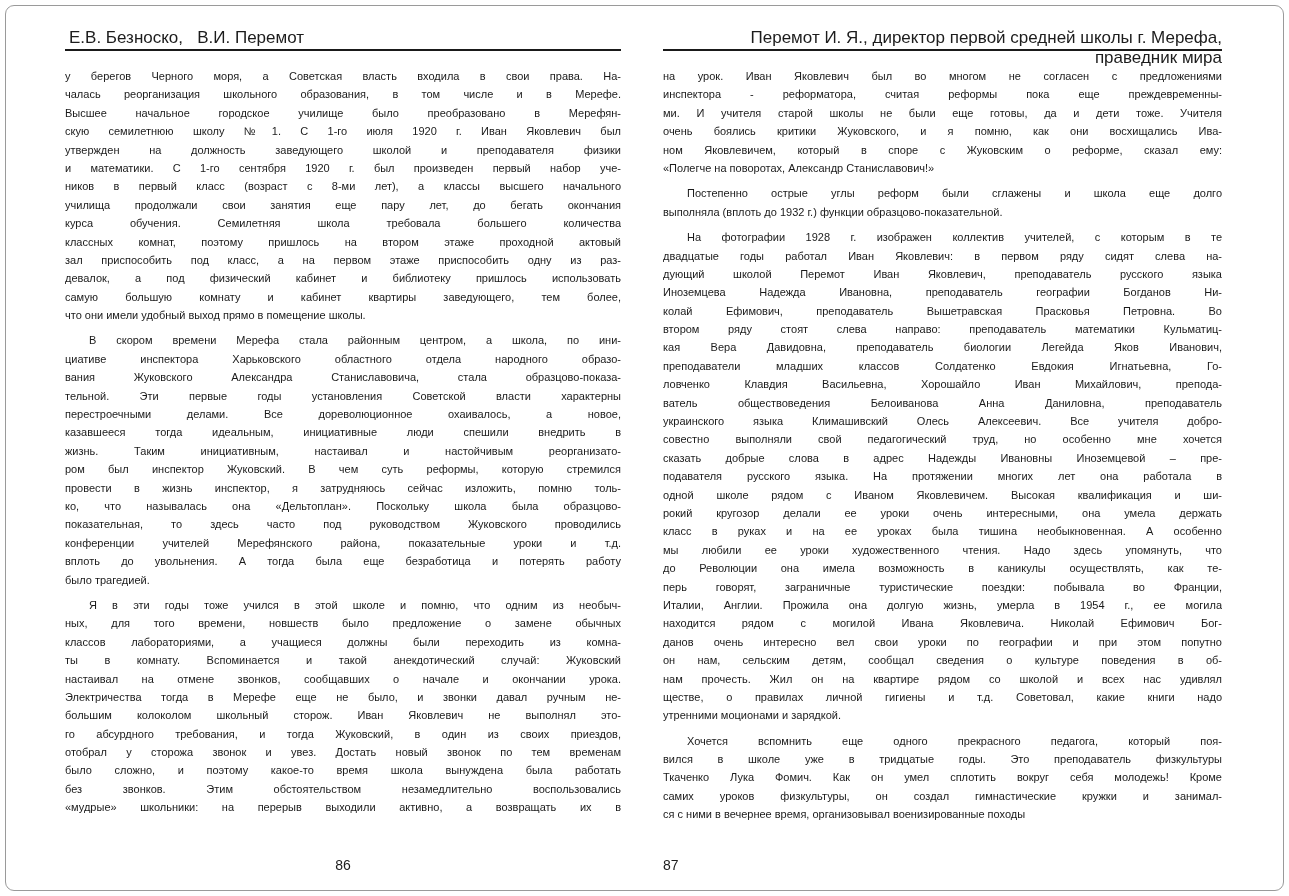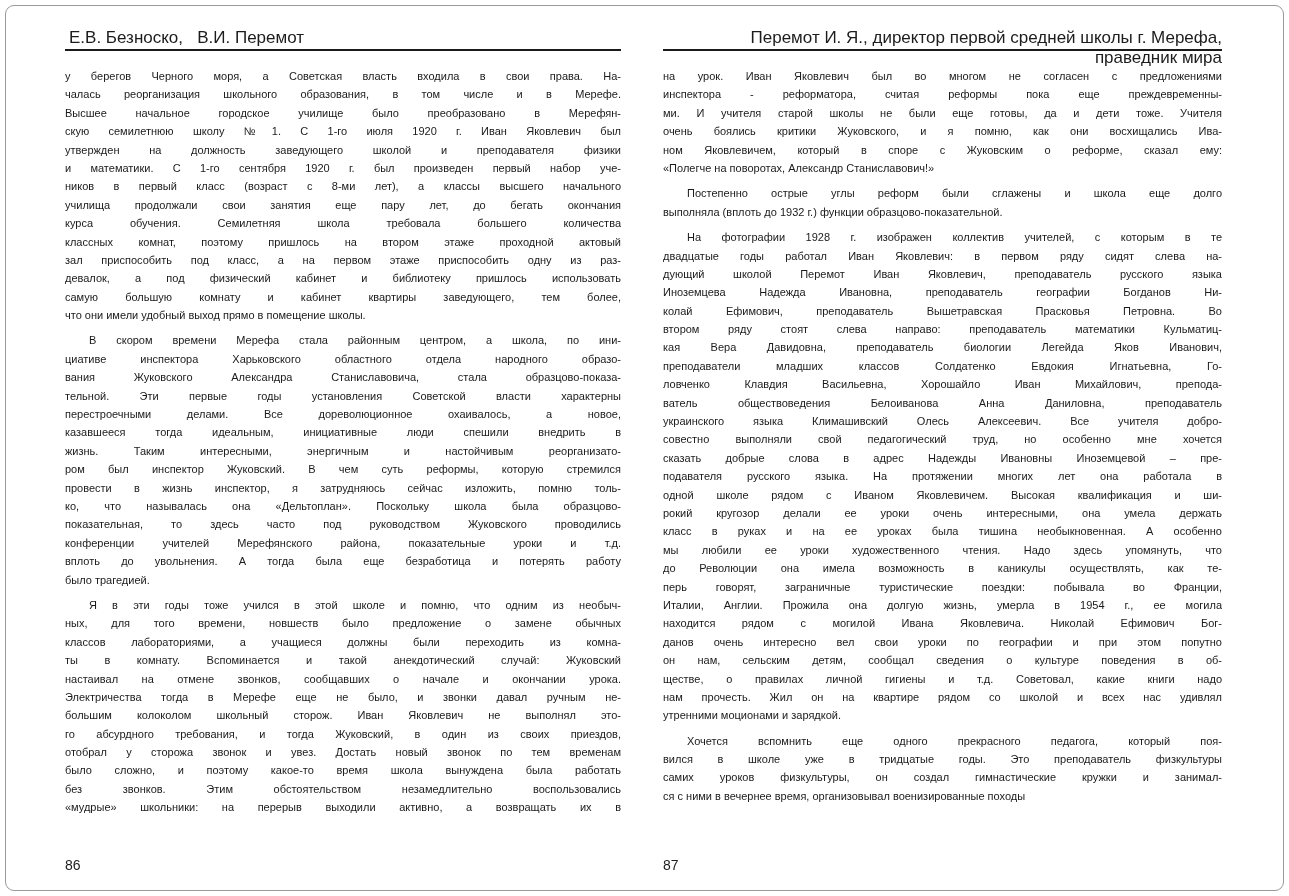--- a/index.html
+++ b/index.html
@@ -67,21 +67,21 @@
   .line.last { text-align-last: left; }
   .line.indent { text-indent: 24px; }
   .page-number {
     position: absolute;
     top: 857px;
     left: 0;
     right: 0;
     font-size: 14px;
     color: #1c1c1c;
   }
-  .page-left  .page-number { text-align: left; }
+  .page-left  .page-number { text-align: center; }
   .page-right .page-number { text-align: left; }
 </style>
 </head>
 <body>
 
 <div class="canvas">
   <div class="frame"></div>
 
   <div class="page page-left">
     <div class="running-head">Е.В. Безноско,   В.И. Перемот</div>
@@ -103,21 +103,21 @@
           <div class="line">самую большую комнату и кабинет квартиры заведующего, тем более,</div>
           <div class="line last">что они имели удобный выход прямо в помещение школы.</div>
         </div>
         <div class="para">
           <div class="line indent">В скором времени Мерефа стала районным центром, а школа, по ини-</div>
           <div class="line">циативе инспектора Харьковского областного отдела народного образо-</div>
           <div class="line">вания Жуковского Александра Станиславовича, стала образцово-показа-</div>
           <div class="line">тельной. Эти первые годы установления Советской власти характерны</div>
           <div class="line">перестроечными делами. Все дореволюционное охаивалось, а новое,</div>
           <div class="line">казавшееся тогда идеальным, инициативные люди спешили внедрить в</div>
-          <div class="line">жизнь. Таким интересными, энергичным и настойчивым реорганизато-</div>
+          <div class="line">жизнь. Таким инициативным, настаивал и настойчивым реорганизато-</div>
           <div class="line">ром был инспектор Жуковский. В чем суть реформы, которую стремился</div>
           <div class="line">провести в жизнь инспектор, я затрудняюсь сейчас изложить, помню толь-</div>
           <div class="line">ко, что называлась она «Дельтоплан». Поскольку школа была образцово-</div>
           <div class="line">показательная, то здесь часто под руководством Жуковского проводились</div>
           <div class="line">конференции учителей Мерефянского района, показательные уроки и т.д.</div>
           <div class="line">вплоть до увольнения. А тогда была еще безработица и потерять работу</div>
           <div class="line last">было трагедией.</div>
         </div>
         <div class="para">
           <div class="line indent">Я в эти годы тоже учился в этой школе и помню, что одним из необыч-</div>
@@ -171,26 +171,27 @@
           <div class="line">одной школе рядом с Иваном Яковлевичем. Высокая квалификация и ши-</div>
           <div class="line">рокий кругозор делали ее уроки очень интересными, она умела держать</div>
           <div class="line">класс в руках и на ее уроках была тишина необыкновенная. А особенно</div>
           <div class="line">мы любили ее уроки художественного чтения. Надо здесь упомянуть, что</div>
           <div class="line">до Революции она имела возможность в каникулы осуществлять, как те-</div>
           <div class="line">перь говорят, заграничные туристические поездки: побывала во Франции,</div>
           <div class="line">Италии, Англии. Прожила она долгую жизнь, умерла в 1954 г., ее могила</div>
           <div class="line">находится рядом с могилой Ивана Яковлевича. Николай Ефимович Бог-</div>
           <div class="line">данов очень интересно вел свои уроки по географии и при этом попутно</div>
           <div class="line">он нам, сельским детям, сообщал сведения о культуре поведения в об-</div>
+          <div class="line">нам прочесть. Жил он на квартире рядом со школой и всех нас удивлял</div>
           <div class="line">ществе, о правилах личной гигиены и т.д. Советовал, какие книги надо</div>
-          <div class="line">нам прочесть. Жил он на квартире рядом со школой и всех нас удивлял</div>
           <div class="line last">утренними моционами и зарядкой.</div>
         </div>
         <div class="para">
           <div class="line indent">Хочется вспомнить еще одного прекрасного педагога, который поя-</div>
           <div class="line">вился в школе уже в тридцатые годы. Это преподаватель физкультуры</div>
+          <div class="line">Ткаченко Лука Фомич. Как он умел сплотить вокруг себя молодежь! Кроме</div>
           <div class="line">самих уроков физкультуры, он создал гимнастические кружки и занимал-</div>
           <div class="line last">ся с ними в вечернее время, организовывал военизированные походы</div>
         </div>
       </div>
     <div class="page-number">87</div>
   </div>
 </div>
 
 </body></html>

